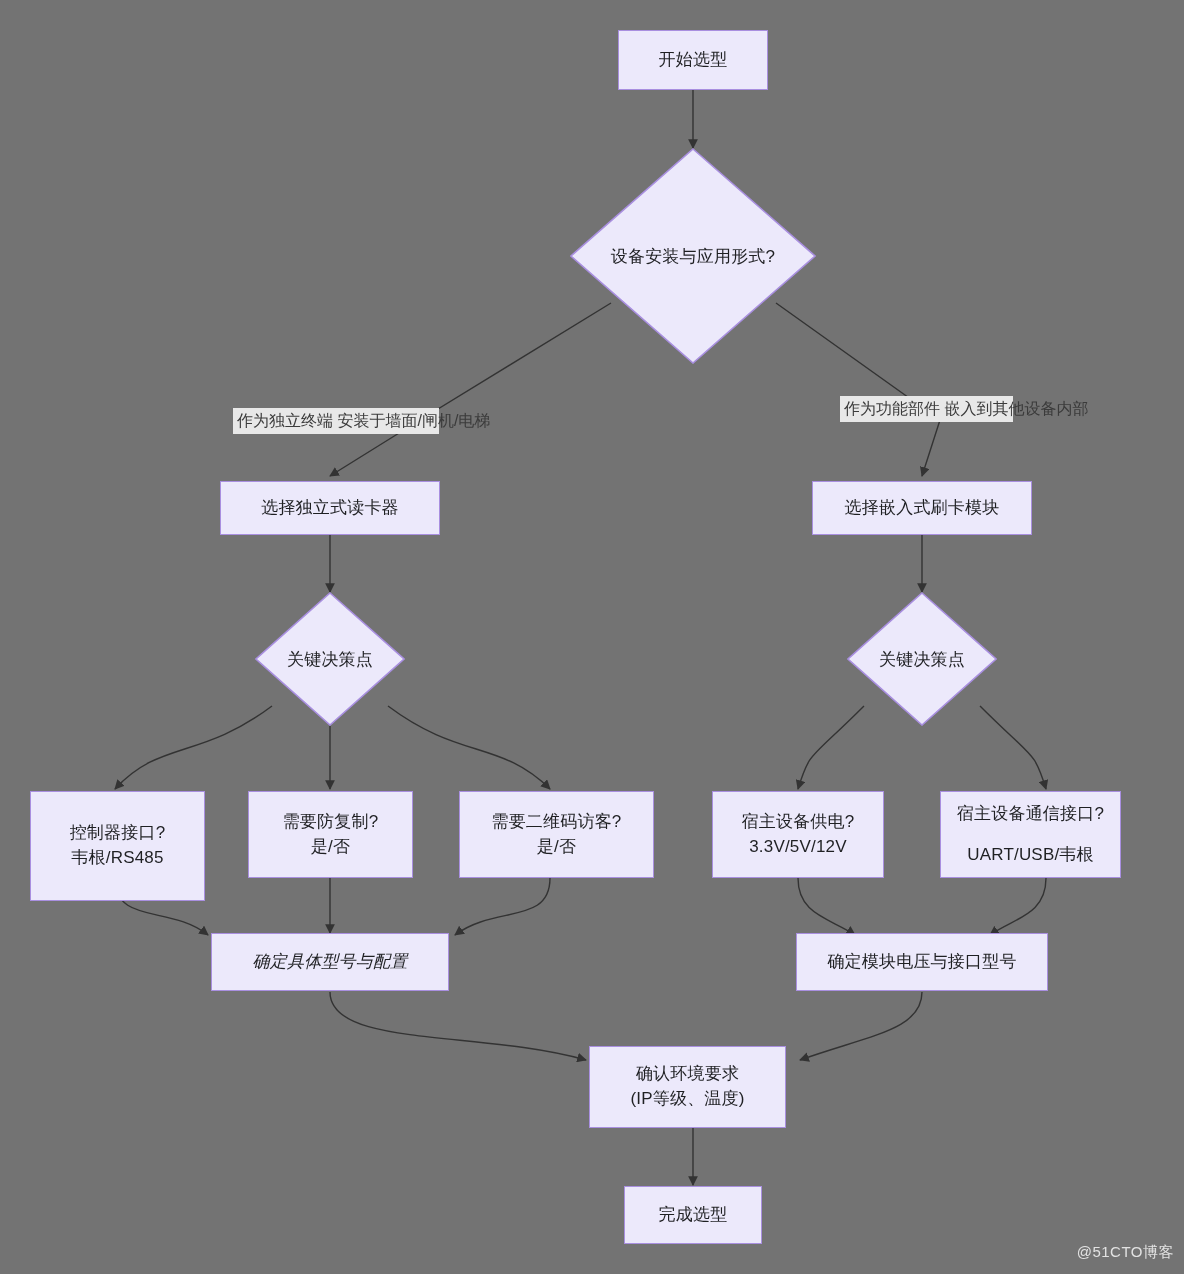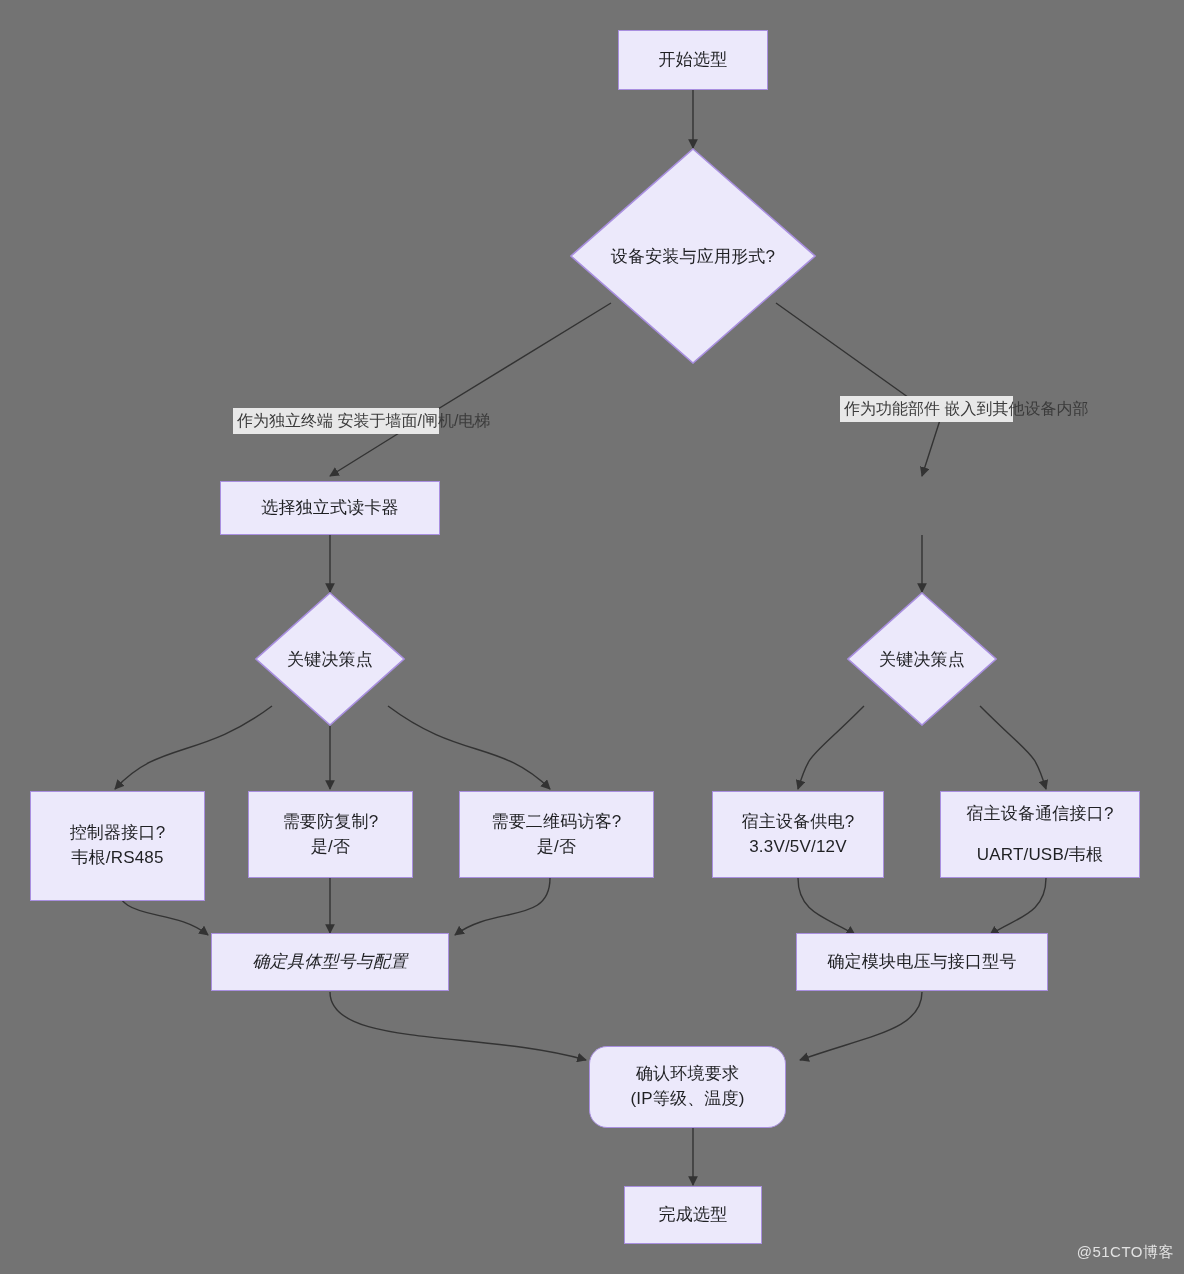--- a/index.html
+++ b/index.html
@@ -149,20 +149,23 @@
 
   <div class="edge-label" style="left:840px; top:396px; width:165px;text-align:right;">
     <span>作为功能部件</span>
     <span class="line2">嵌入到其他设备内部</span>
   </div>
 
   <div class="node" style="left:220px; top:481px; width:220px; height:54px;">
     <span>选择独立式读卡器</span>
   </div>
 
+  <div class="node" style="left:812px; top:481px; width:220px; height:54px;">
+    <span>选择嵌入式刷卡模块</span>
+  </div>
 
   <div class="diamond-wrap" style="left:255px; top:592px; width:150px; height:134px;">
     <svg class="diamond-shape" viewBox="0 0 150 134" preserveAspectRatio="none">
       <polygon points="75,1 149,67 75,133 1,67" fill="#ece9fb" stroke="#a98fe0" stroke-width="1.6"></polygon>
     </svg>
     <span class="diamond-label">关键决策点</span>
   </div>
 
   <div class="diamond-wrap" style="left:847px; top:592px; width:150px; height:134px;">
     <svg class="diamond-shape" viewBox="0 0 150 134" preserveAspectRatio="none">
@@ -184,34 +187,34 @@
   <div class="node" style="left:459px; top:791px; width:195px; height:87px;">
     <span>需要二维码访客?</span>
     <span class="line2">是/否</span>
   </div>
 
   <div class="node" style="left:712px; top:791px; width:172px; height:87px;">
     <span>宿主设备供电?</span>
     <span class="line2">3.3V/5V/12V</span>
   </div>
 
-  <div class="node" style="left:940px; top:791px; width:200px; height:87px;gap:16px;">
+  <div class="node" style="left:940px; top:791px; width:181px; height:87px;gap:16px;">
     <span>宿主设备通信接口?</span>
     <span class="line2">UART/USB/韦根</span>
   </div>
 
   <div class="node" style="left:211px; top:933px; width:238px; height:58px;font-style:italic;">
     <span>确定具体型号与配置</span>
   </div>
 
   <div class="node" style="left:796px; top:933px; width:252px; height:58px;">
     <span>确定模块电压与接口型号</span>
   </div>
 
-  <div class="node" style="left:589px; top:1046px; width:197px; height:82px;border-radius:18px;">
+  <div class="node" style="left:589px; top:1046px; width:197px; height:82px;">
     <span>确认环境要求</span>
     <span class="line2">(IP等级、温度)</span>
   </div>
 
   <div class="node" style="left:624px; top:1186px; width:138px; height:58px;">
     <span>完成选型</span>
   </div>
 
   <div class="watermark">@51CTO博客</div>
 

